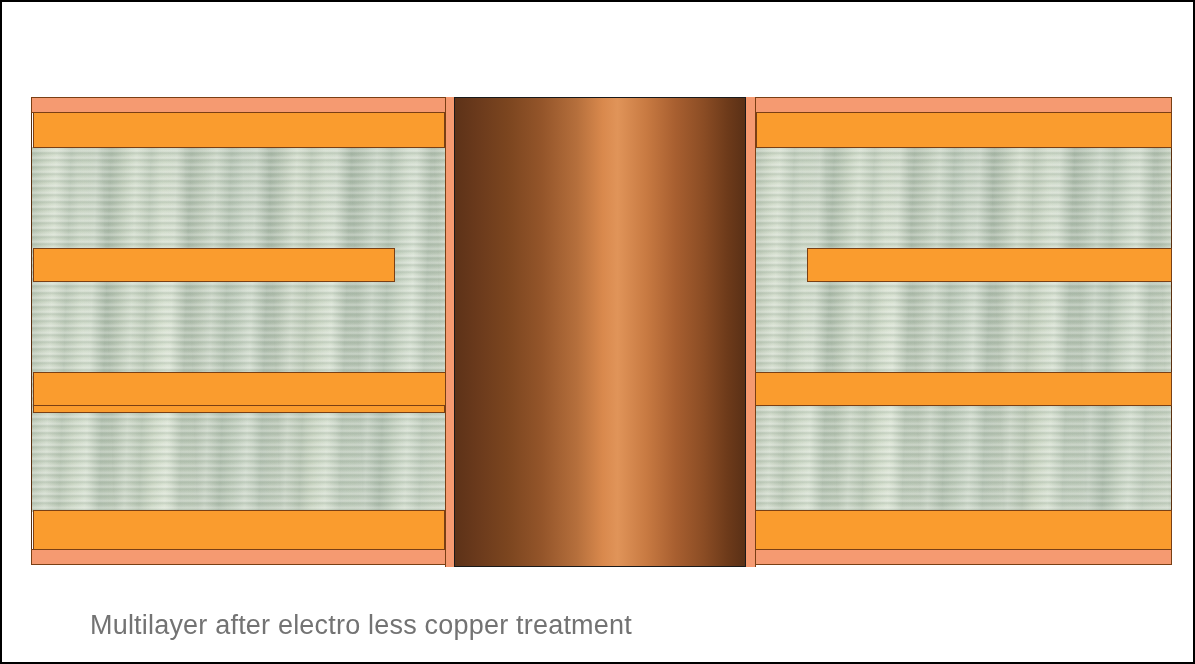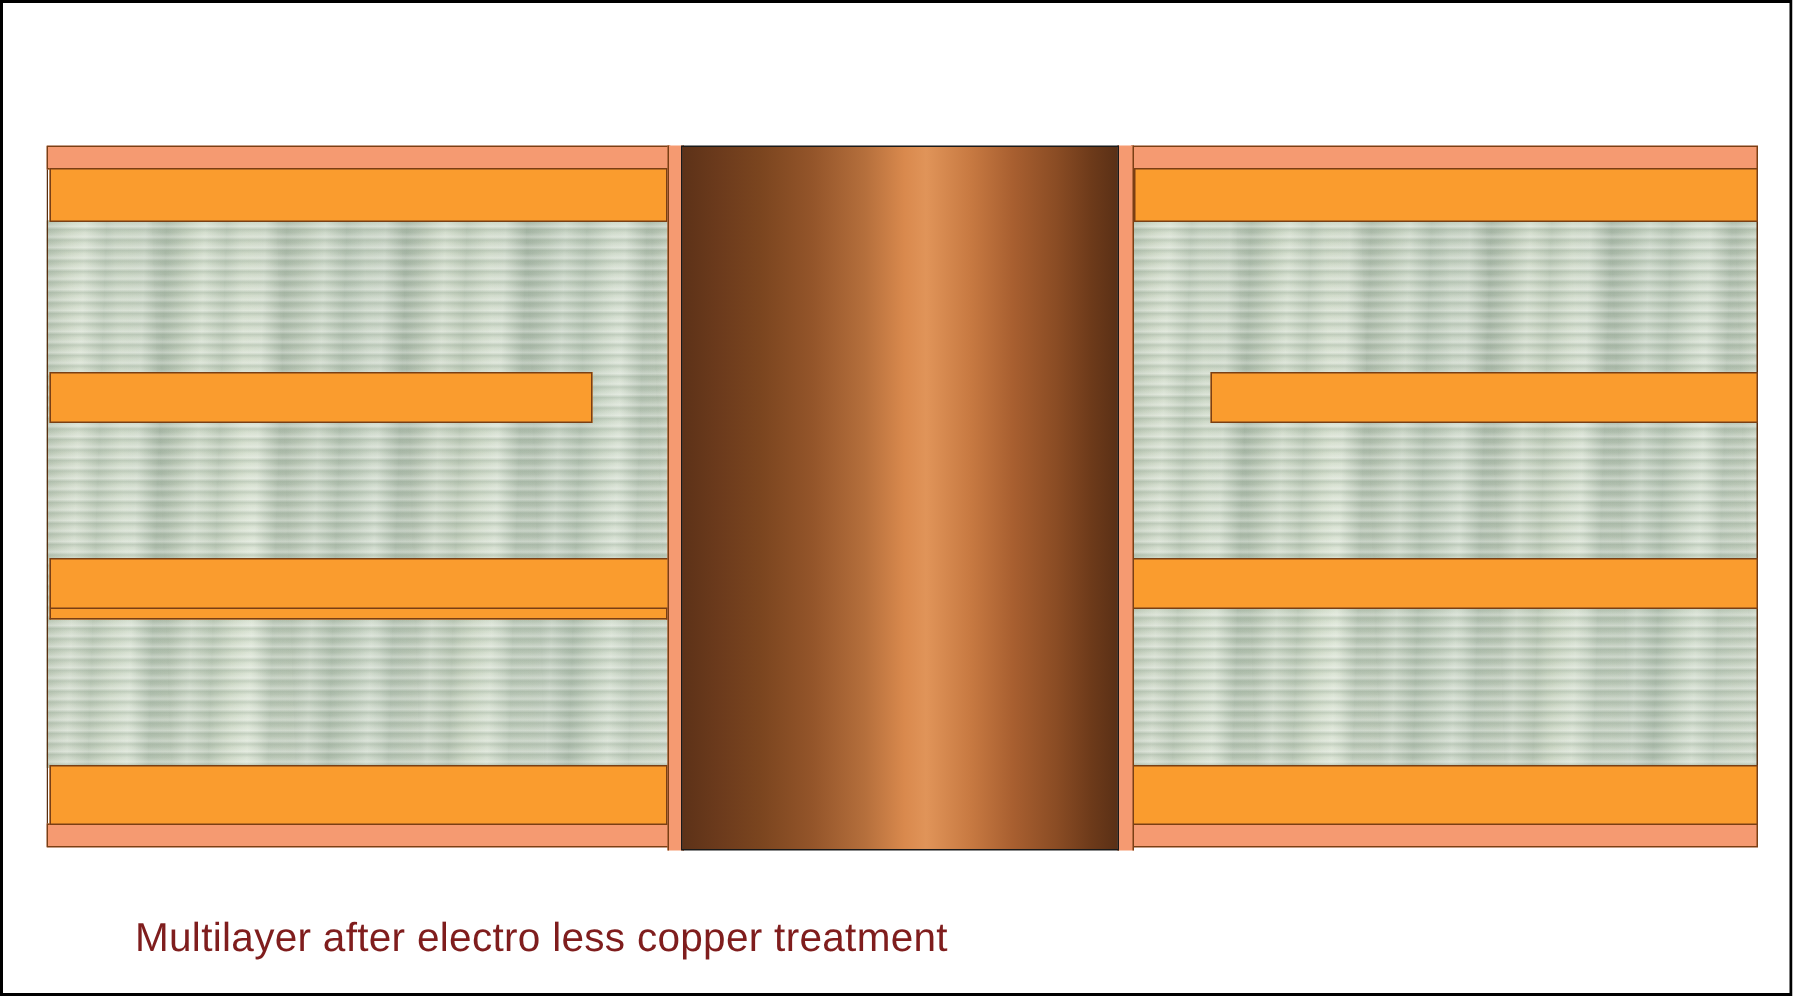--- a/index.html
+++ b/index.html
@@ -96,21 +96,21 @@
       #6d3a1a 94%,
       #5a3016 100%);
   }
 
   
   #caption{
     position:absolute;
     left:88px;
     top:608px;
     font-size:27px;
-    color:#7f1d1d;
+    color:#737373;
     letter-spacing:0.2px;
     white-space:nowrap;
     font-family:"Liberation Sans", sans-serif;
   }
 </style>
 </head>
 <body>
 
 <div id="figure">
 

